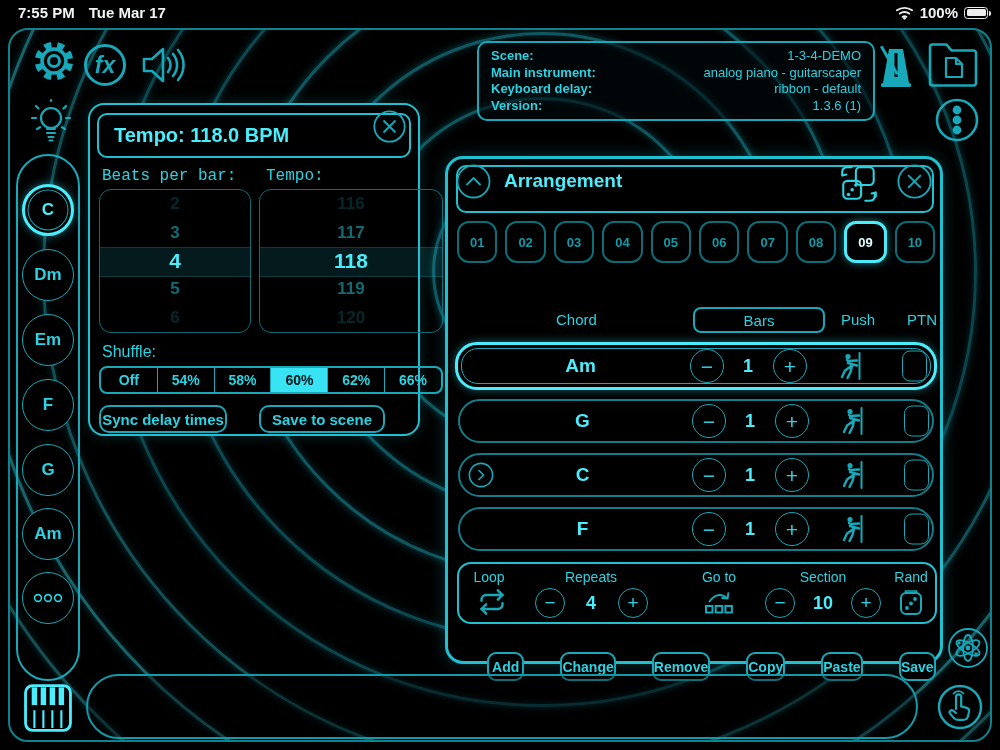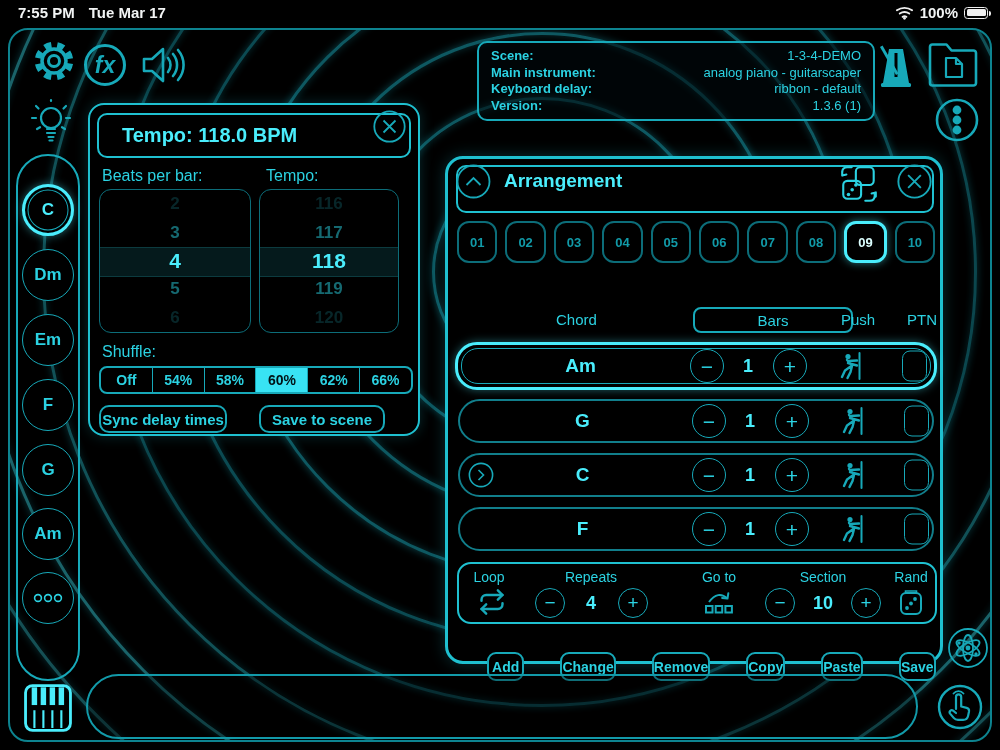--- a/index.html
+++ b/index.html
@@ -52,56 +52,56 @@
 
   
   .sidebar{position:absolute;left:6px;top:124px;width:64px;height:527px;border:2px solid var(--acc);border-radius:32px;}
   .chordbtn{position:absolute;left:50%;transform:translateX(-50%);width:52px;height:52px;border:1.5px solid var(--acc);border-radius:50%;
     color:var(--txt);font-size:17px;font-weight:bold;display:flex;align-items:center;justify-content:center;background:#000;}
   .chordbtn.selected{border:3.5px solid var(--bright);box-shadow:0 0 10px rgba(74,237,252,.45), inset 0 0 0 2.5px #000, inset 0 0 0 3.5px var(--acc);color:var(--bright);}
 
   
   .tempo-panel{position:absolute;left:78px;top:73px;width:332px;height:333px;border:2.5px solid #1fc0d0;border-radius:16px;background:#000;box-shadow:0 0 14px rgba(30,190,210,.22);}
   .tempo-head{position:absolute;left:7px;top:8px;width:314px;height:45px;border:2px solid #1fc0d0;border-radius:10px;display:flex;align-items:center;}
-  .tempo-title{color:var(--bright);font-size:20px;font-weight:bold;margin-left:23px;}
+  .tempo-title{color:var(--bright);font-size:20px;font-weight:bold;margin-left:15px;}
   .closebtn{position:absolute;width:33px;height:33px;border-radius:50%;color:var(--acc);}
   .tempo-close{right:12px;top:5px;}
-  .picker-label{position:absolute;color:var(--txt);font-size:16px;font-weight:500;}
+  .picker-label{position:absolute;color:var(--txt);font-size:16px;font-weight:500;font-family:Liberation Mono, monospace;}
   .pl-beats{left:12px;top:62px;}
   .pl-tempo{left:176px;top:62px;}
   .picker{position:absolute;top:84px;width:152px;height:144px;border:1.5px solid var(--dim);border-radius:12px;overflow:hidden;display:flex;flex-direction:column;}
   .picker-beats{left:9px;}
-  .picker-tempo{left:169px;width:140px;}
+  .picker-tempo{left:169px;width:184px;}
   .pick-band{position:absolute;left:0;top:57px;width:100%;height:30px;background:rgba(42,210,230,0.12);border-top:1px solid rgba(42,210,230,0.18);border-bottom:1px solid rgba(42,210,230,0.18);}
   .pick-opt{flex:1;display:flex;align-items:center;justify-content:center;color:var(--txt);font-size:17px;font-weight:bold;position:relative;}
   .pick-opt.o1,.pick-opt.o5{opacity:.18;}
   .pick-opt.o2,.pick-opt.o4{opacity:.5;}
   .pick-opt.osel{opacity:1;color:var(--bright);font-size:21px;}
   .shuffle-label{position:absolute;left:12px;top:238px;color:var(--txt);font-size:16px;font-weight:500;}
-  .shuffle{position:absolute;left:9px;top:261px;width:314px;height:28px;border:2px solid var(--acc);border-radius:8px;display:flex;overflow:hidden;}
+  .shuffle{position:absolute;left:9px;top:261px;width:344px;height:28px;border:2px solid var(--acc);border-radius:8px;display:flex;overflow:hidden;}
   .seg{flex:1;display:flex;align-items:center;justify-content:center;color:var(--txt);font-size:14px;font-weight:bold;border-left:1.5px solid var(--acc);}
   .seg:first-child{border-left:none;}
   .seg.selected{background:var(--sel);color:#001316;}
   .tempo-btn{position:absolute;top:300px;height:28px;border:2px solid var(--acc);border-radius:10px;color:var(--txt);font-size:15px;font-weight:bold;display:flex;align-items:center;justify-content:center;background:#000;}
   .tb-sync{left:9px;width:128px;}
   .tb-save{left:169px;width:126px;}
 
   
   .arr-panel{position:absolute;left:435px;top:126px;width:498px;height:508px;border:3px solid #1fc0d0;border-radius:18px;background:#000;box-shadow:0 0 16px rgba(30,190,210,.25);}
   .arr-head{position:absolute;left:8px;top:6px;width:478px;height:48px;border:2px solid #1fc0d0;border-radius:10px;}
   .arr-collapse{position:absolute;left:8px;top:5px;width:35px;height:35px;color:var(--acc);}
   .arr-title{position:absolute;left:56px;top:11px;color:var(--bright);font-size:19px;font-weight:bold;}
   .arr-dice{position:absolute;right:60px;top:4px;color:var(--txt);}
   .arr-close{right:10px;top:5px;}
   .sections{position:absolute;left:9px;top:62px;width:478px;height:42px;display:flex;gap:8px;}
   .secbtn{flex:1;border:2.5px solid var(--dim);border-radius:12px;color:#119aa8;font-size:13px;font-weight:bold;display:flex;align-items:center;justify-content:center;background:#000;}
   .secbtn.selected{border:3px solid var(--bright);color:#dcffff;box-shadow:0 0 9px rgba(74,237,252,.5);}
   .colhead{position:absolute;top:152px;color:var(--txt);font-size:15px;font-weight:500;}
   .ch-chord{left:108px;}
-  .ch-bars{left:245px;top:148px;width:160px;height:26px;border:2px solid var(--acc);border-radius:8px;display:flex;align-items:center;justify-content:center;}
+  .ch-bars{left:245px;top:148px;width:132px;height:26px;border:2px solid var(--acc);border-radius:8px;display:flex;align-items:center;justify-content:center;}
   .ch-push{left:393px;}
   .ch-ptn{left:459px;}
   .chord-row{position:absolute;left:10px;width:476px;height:44px;border:2px solid #117e8b;border-radius:22px;background:#000;}
   .chord-row.selected{left:7px;width:482px;height:48px;border:3px solid var(--bright);box-shadow:0 0 10px rgba(74,237,252,.4);}
   .chord-row.selected::after{content:"";position:absolute;inset:3px;border:1px solid var(--acc);border-radius:17px;pointer-events:none;}
   .row-chord{position:absolute;left:40px;top:0;width:165px;height:100%;display:flex;align-items:center;justify-content:center;color:var(--bright);font-size:19px;font-weight:bold;}
   .circle-btn{position:absolute;top:50%;transform:translateY(-50%);width:34px;height:34px;border:1.5px solid var(--acc);border-radius:50%;color:var(--txt);font-size:21px;display:flex;align-items:center;justify-content:center;line-height:1;background:#000;}
   .rb-minus{left:232px;}
   .rb-plus{left:315px;}
   .row-val{position:absolute;left:266px;top:0;width:48px;height:100%;display:flex;align-items:center;justify-content:center;color:var(--bright);font-size:18px;font-weight:bold;}

